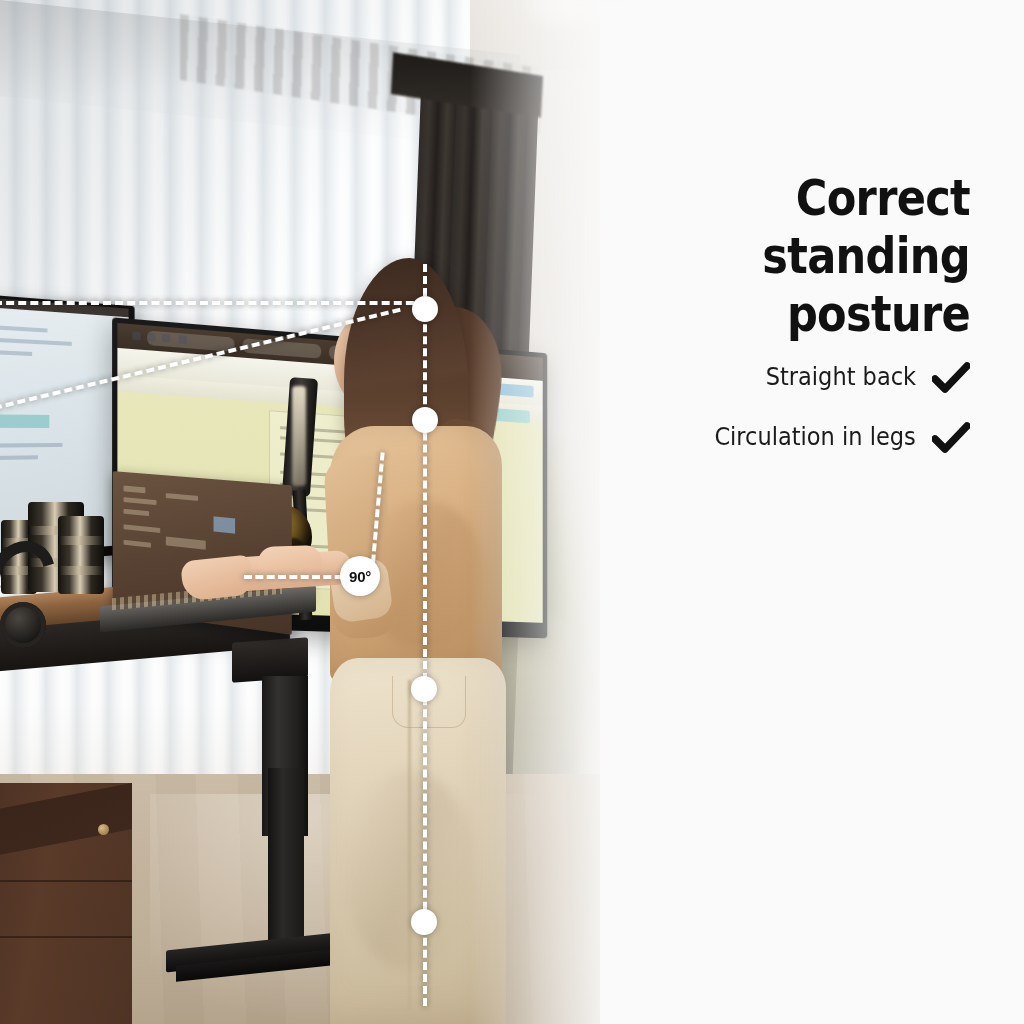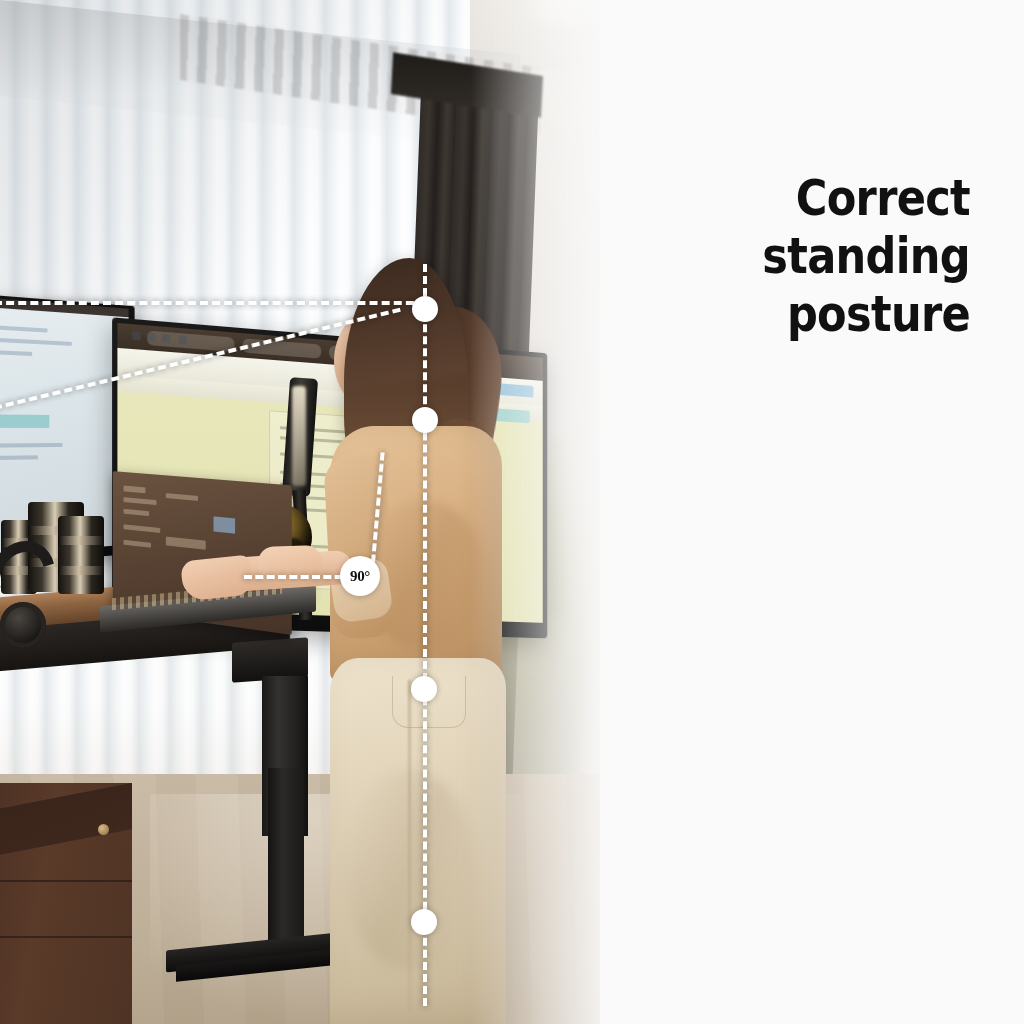--- a/index.html
+++ b/index.html
@@ -475,21 +475,21 @@
   }
   .joint-dot{
     position:absolute; width:26px; height:26px; border-radius:50%;
     background:#ffffff;
     box-shadow:0 0 6px rgba(0,0,0,.28);
   }
   .angle-badge{
     position:absolute; width:40px; height:40px; border-radius:50%;
     background:#ffffff;
     display:flex; align-items:center; justify-content:center;
-    font-family:Liberation Serif, serif;
+    font-family:Liberation Sans, sans-serif;
     font-size:15px; font-weight:700; color:#111;
     letter-spacing:-.3px;
     box-shadow:0 1px 6px rgba(0,0,0,.25);
   }
 
   
   .fade{
     position:absolute; left:470px; top:0; width:180px; height:1024px;
     background:linear-gradient(90deg, rgba(250,250,250,0) 0%, rgba(250,250,250,.55) 42%, rgba(250,250,250,.92) 74%, #fafafa 100%);
     pointer-events:none;
@@ -710,20 +710,36 @@
   <div class="panel">
 
     <div class="title">
       <div>Correct standing</div>
       <div>posture</div>
     </div>
 
     <div class="list">
 
 
-
-
+      <div class="row">
+        <div class="row-text">Straight back</div>
+        <div class="check">
+          <svg viewBox="0 0 38 34" width="38" height="34" aria-hidden="true">
+            <path d="M3 17 L13 27 L35 4" fill="none" stroke="#111111" stroke-width="7.5" stroke-linecap="round" stroke-linejoin="round"></path>
+          </svg>
+        </div>
+      </div>
+
+
+      <div class="row">
+        <div class="row-text">Circulation in legs</div>
+        <div class="check">
+          <svg viewBox="0 0 38 34" width="38" height="34" aria-hidden="true">
+            <path d="M3 17 L13 27 L35 4" fill="none" stroke="#111111" stroke-width="7.5" stroke-linecap="round" stroke-linejoin="round"></path>
+          </svg>
+        </div>
+      </div>
 
 
     </div>
   </div>
 
 </div>
 
 </body></html>

